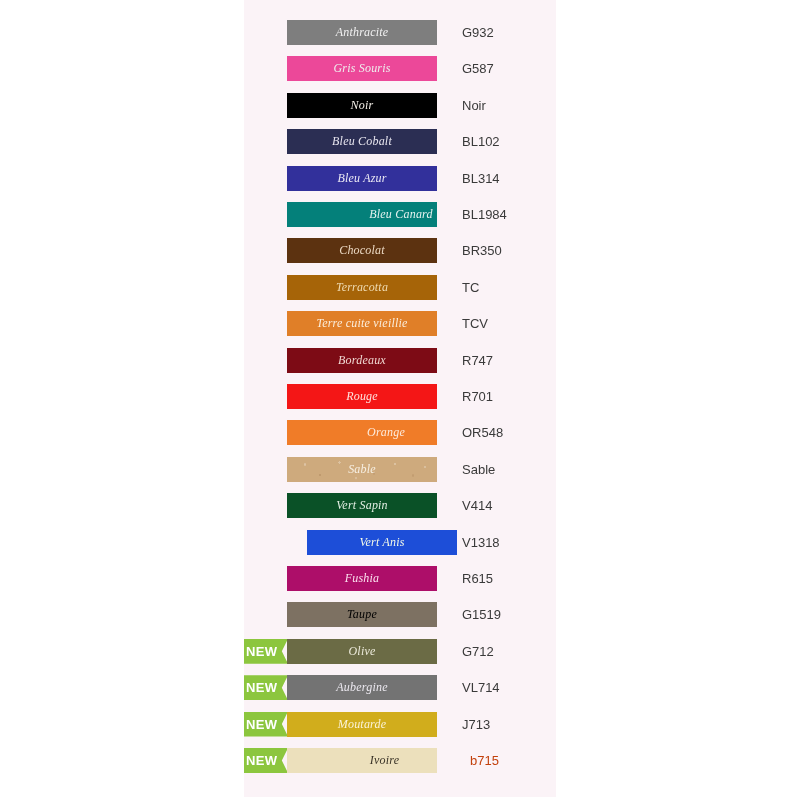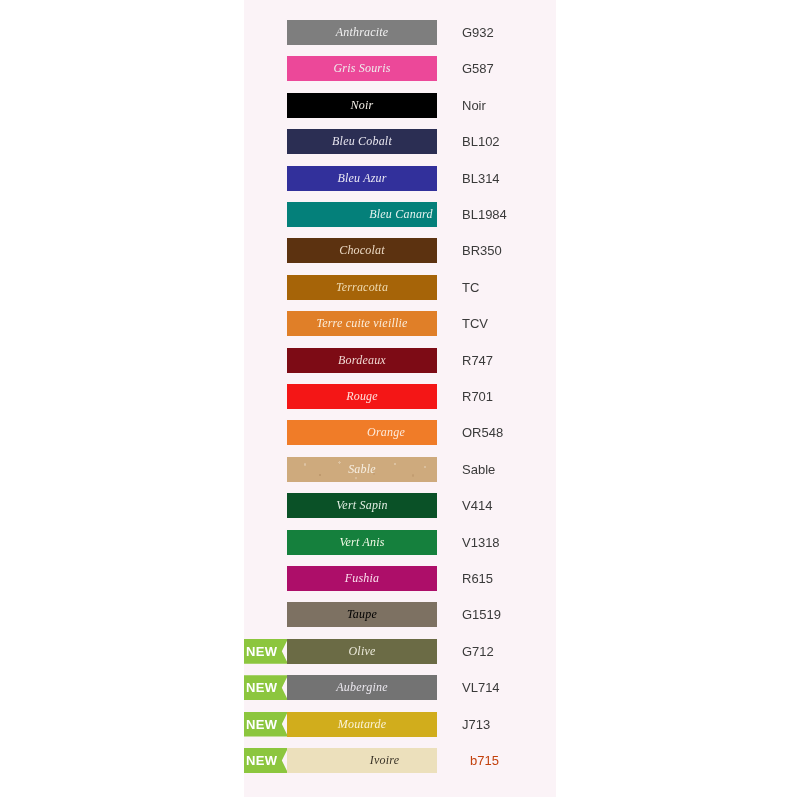--- a/index.html
+++ b/index.html
@@ -198,21 +198,21 @@
         </div>
         <div class="code" style="color: rgb(58, 58, 58);">Sable</div>
       </div>
       <div class="swatch-row" style="top: 493.2px;">
         <div class="swatch" style="background: rgb(10, 81, 39);">
           <span class="swatch-label" style="color: rgb(227, 239, 228);">Vert Sapin</span>
         </div>
         <div class="code" style="color: rgb(58, 58, 58);">V414</div>
       </div>
       <div class="swatch-row" style="top: 529.6px;">
-        <div class="swatch" style="background: #15803d;">
+        <div class="swatch" style="background: #1d4ed8; margin-left: 20px;">
           <span class="swatch-label" style="color: rgb(244, 250, 232);">Vert Anis</span>
         </div>
         <div class="code" style="color: rgb(58, 58, 58);">V1318</div>
       </div>
       <div class="swatch-row" style="top: 566px;">
         <div class="swatch" style="background: rgb(173, 14, 105);">
           <span class="swatch-label" style="color: rgb(251, 226, 239);">Fushia</span>
         </div>
         <div class="code" style="color: rgb(58, 58, 58);">R615</div>
       </div>

